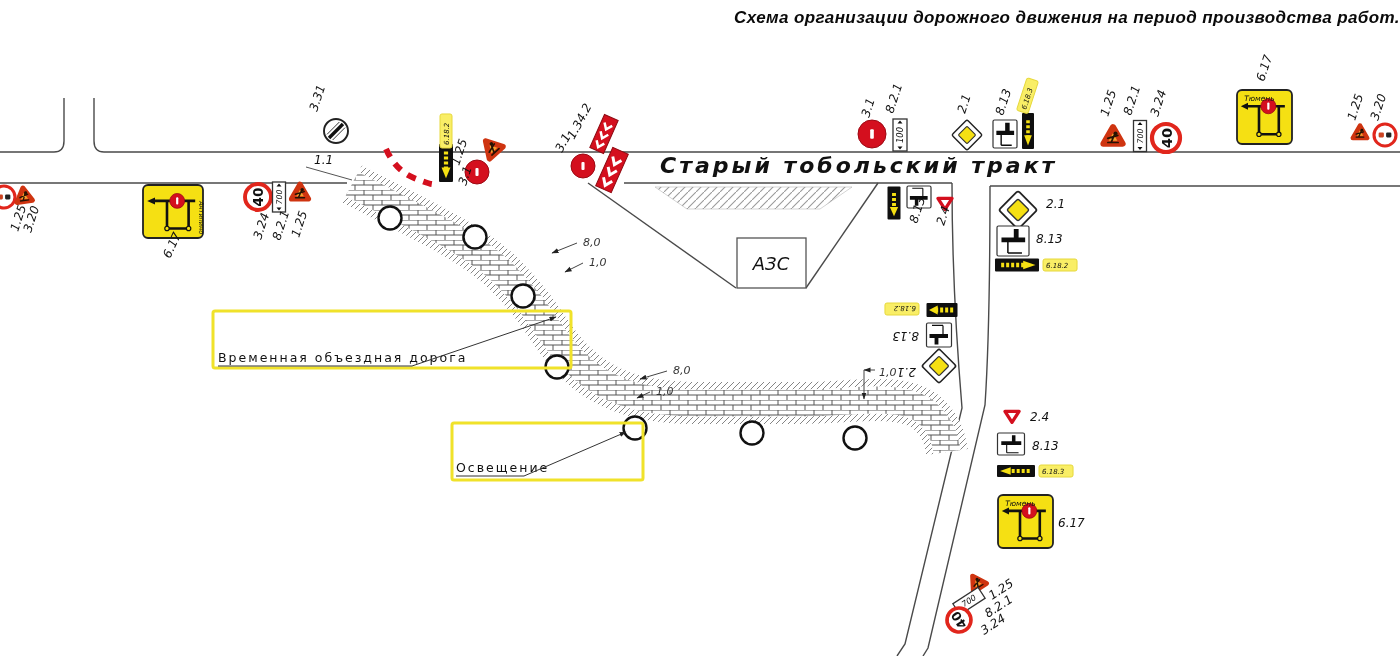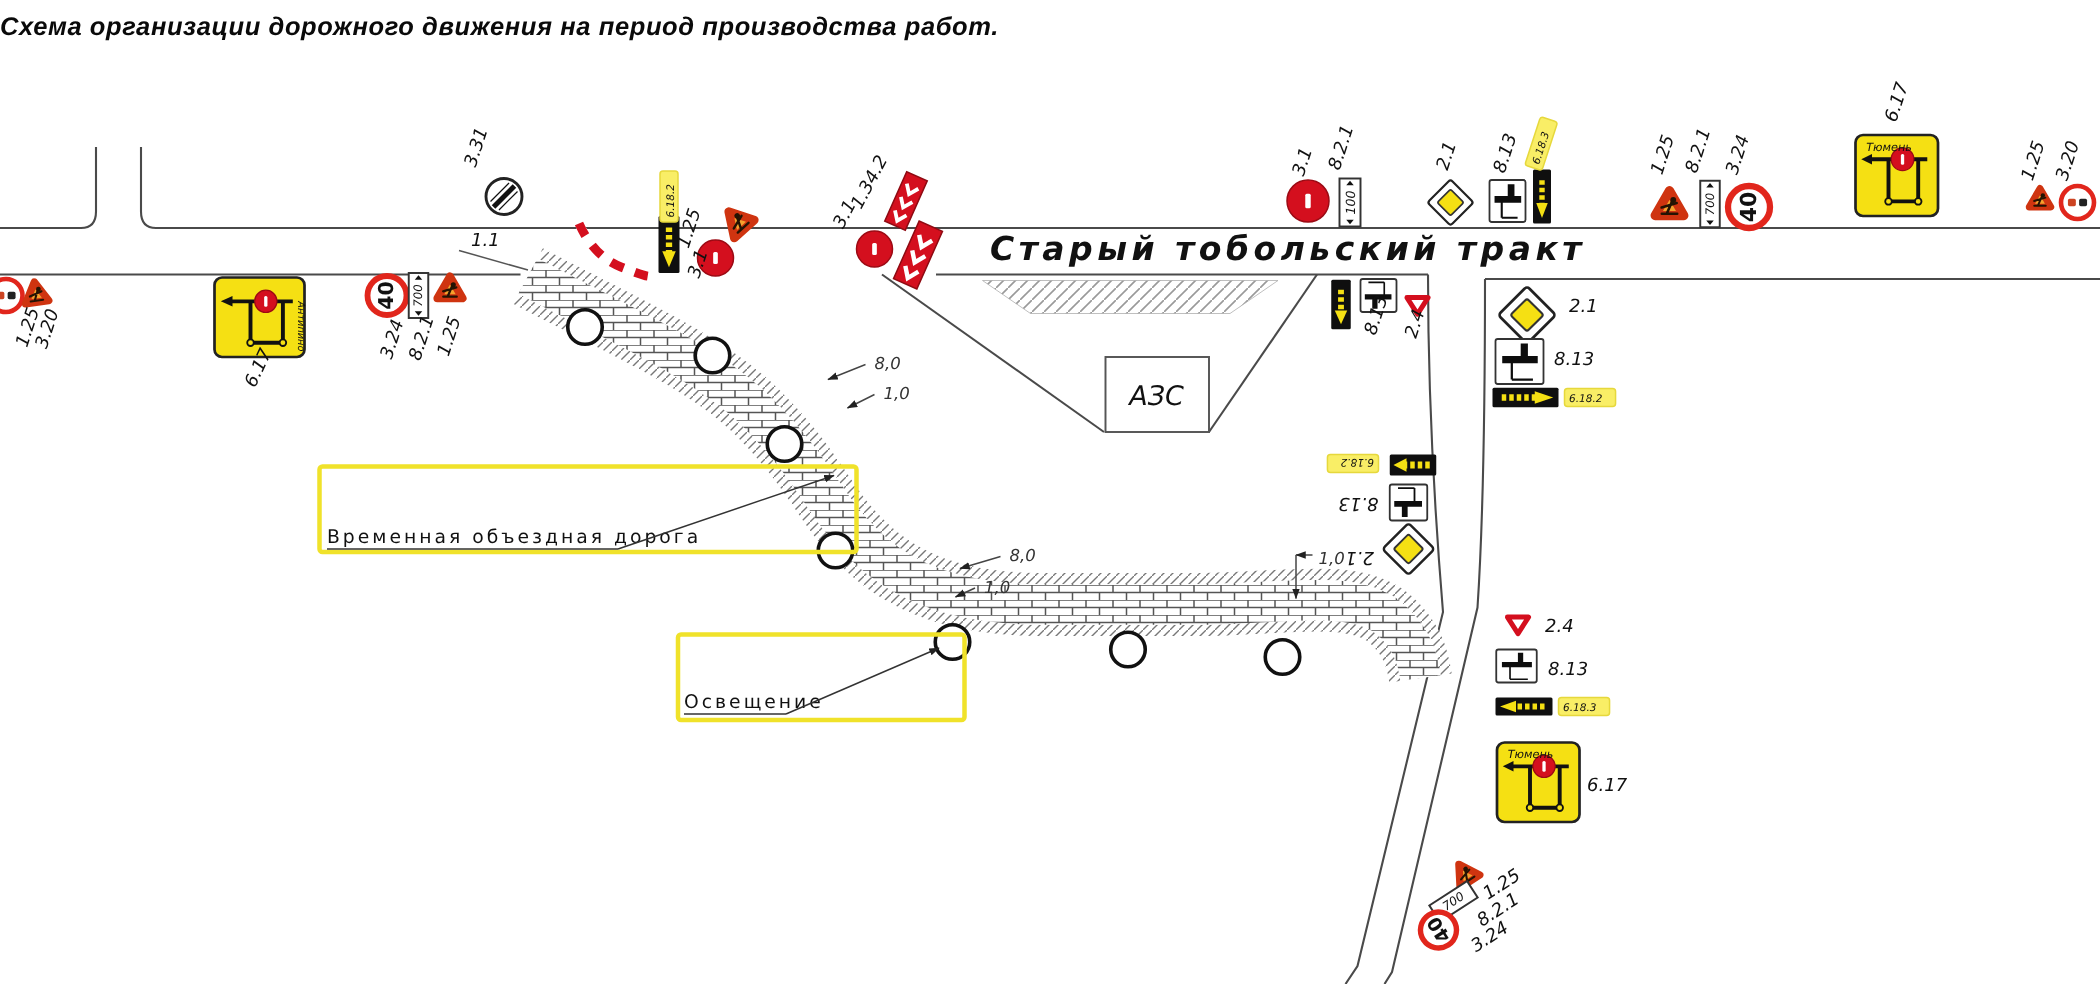--- a/index.html
+++ b/index.html
@@ -1,18 +1,18 @@
 <!DOCTYPE html>
 <html><head>
 <meta charset="utf-8">
 <style>
   html,body{margin:0;padding:0;background:#fff;}
   #stage{position:relative;width:1400px;height:656px;background:#fff;overflow:hidden;
          font-family:"DejaVu Sans",sans-serif;}
-  #title{position:absolute;top:8px;left:0;width:100%;text-align:left;
+  #title{position:absolute;top:8px;left:0;width:100%;text-align:right;
          font:italic bold 17px "Liberation Sans",sans-serif;color:#0a0a0a;letter-spacing:.4px;}
   svg{position:absolute;top:0;left:0;}
   text{user-select:none;}
 </style>
 </head>
 <body>
 
 <div id="stage">
   <div id="title">Схема организации дорожного движения на период производства работ.</div>
   <svg id="scheme" width="1400" height="656" viewBox="0 0 1400 656">

